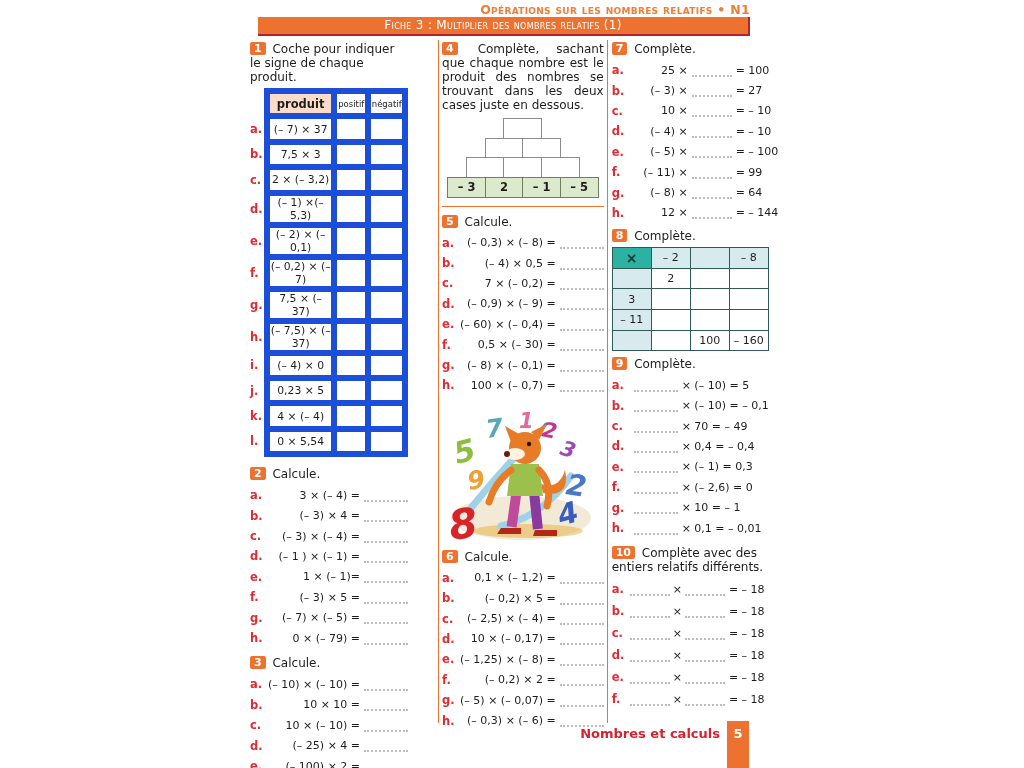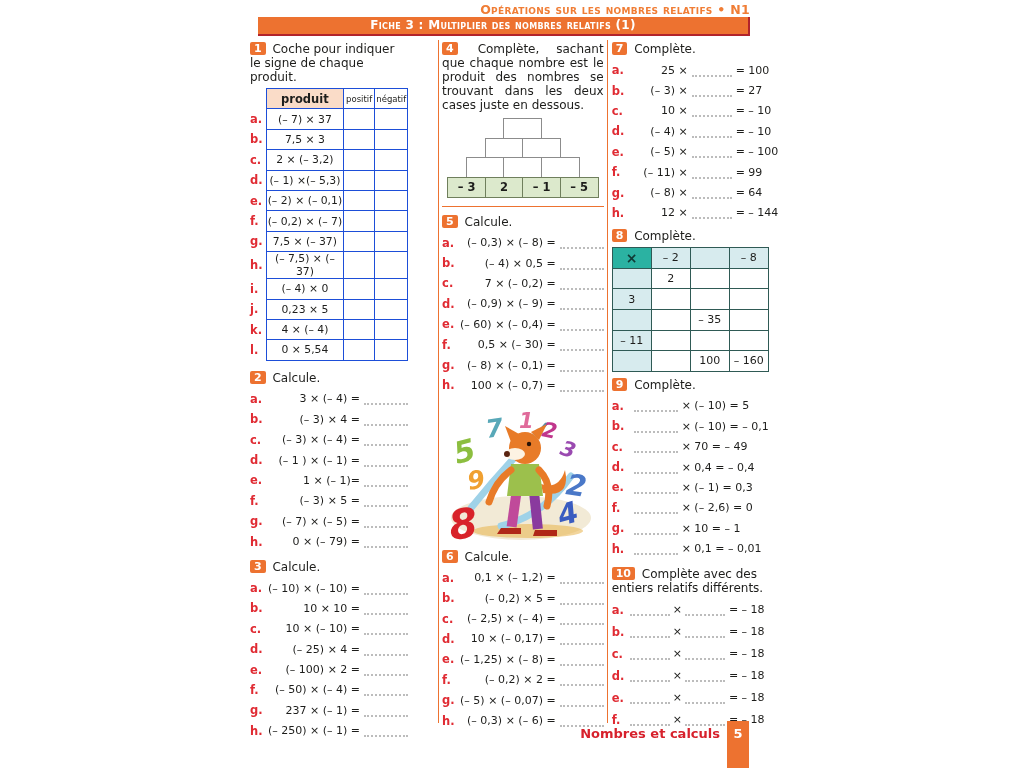--- a/index.html
+++ b/index.html
@@ -2,21 +2,21 @@
 <html><head>
 <meta charset="utf-8">
 <style>
   html,body{margin:0;padding:0;background:#fff;}
   body{width:1024px;height:768px;position:relative;overflow:hidden;
        font-family:"DejaVu Sans","Liberation Sans",sans-serif;color:#1d1d1b;}
   .kicker{position:absolute;top:2px;left:258px;width:492px;text-align:right;
           color:#f07d35;font-weight:bold;font-size:12.5px;font-variant:small-caps;letter-spacing:.3px;}
   .banner{position:absolute;top:17px;left:258px;width:490px;height:17px;background:#ed7230;
           border-right:2.5px solid #b2232b;border-bottom:2.5px solid #b2232b;
-          color:#fff;font-variant:small-caps;font-weight:bold;font-size:12px;
+          color:#fff;font-variant:small-caps;font-weight:normal;font-size:12px;
           text-align:center;line-height:17px;letter-spacing:.3px;}
   .cols{position:absolute;top:40px;left:250px;width:507px;height:683px;display:flex;}
   .col{box-sizing:border-box;}
   .col-left{width:165px;padding-right:2px;}
   .col-mid{width:172px;border-left:1.5px solid #ed7230;border-right:1.5px solid #ed7230;padding:0 3px;margin-left:28px;}
   .col-right{flex:1;padding-left:4px;}
   .ex-head{margin:2px 0 4px 0;font-size:12px;line-height:14px;}
   .ex-head.just{text-align:justify;}
   .badge{display:inline-block;background:#ed7230;color:#fff;font-weight:bold;font-size:11px;
          line-height:13px;padding:0 4px;border-radius:2px;margin-right:3px;vertical-align:1px;}
@@ -26,21 +26,21 @@
   .letter{color:#e02b33;font-weight:bold;width:18px;font-size:11.5px;flex:none;}
   .expr{flex:1;text-align:right;}
   .dots{display:inline-block;border-bottom:2px dotted #bcbcbc;height:11px;flex:none;}
   .d46{width:44px;margin-left:4px;}
   .d40{width:40px;margin-left:4px;}
   .after{margin-left:4px;text-align:right;}
   .lhs{width:58px;text-align:right;flex:none;}
   .x-mid{margin:0 3px;}
   
   .t1{border-collapse:collapse;margin-top:2px;}
-  .t1 td{border:1px solid #1d4ed8;height:19.4px;text-align:center;font-size:10.8px;padding:0;}
+  .t1 td{border:6px solid #1d4ed8;height:19.4px;text-align:center;font-size:10.8px;padding:0;}
   .t1 td.lt{border:none;width:17px;text-align:left;color:#e02b33;font-weight:bold;font-size:11.5px;}
   .t1 td.p{width:83px;}
   .t1 td.c{width:32px;}
   .t1 td.hp{background:#fadcc8;font-weight:bold;font-size:11.5px;}
   .t1 td.hs{font-size:8.5px;}
   
   .ex4box{border-bottom:1.5px solid #ed7230;padding-bottom:8px;}
   .pyr{margin-top:6px;}
   .prow{display:flex;justify-content:center;}
   .prow+.prow{margin-top:-1.5px;}
@@ -481,26 +481,20 @@
         <td></td>
         <td></td>
       </tr>
       <tr>
         <td class="shade">3</td>
         <td></td>
         <td></td>
         <td></td>
       </tr>
       <tr>
-        <td class="shade"></td>
-        <td></td>
-        <td>– 35</td>
-        <td></td>
-      </tr>
-      <tr>
         <td class="shade">– 11</td>
         <td></td>
         <td></td>
         <td></td>
       </tr>
       <tr>
         <td class="shade"></td>
         <td></td>
         <td>100</td>
         <td>– 160</td>

